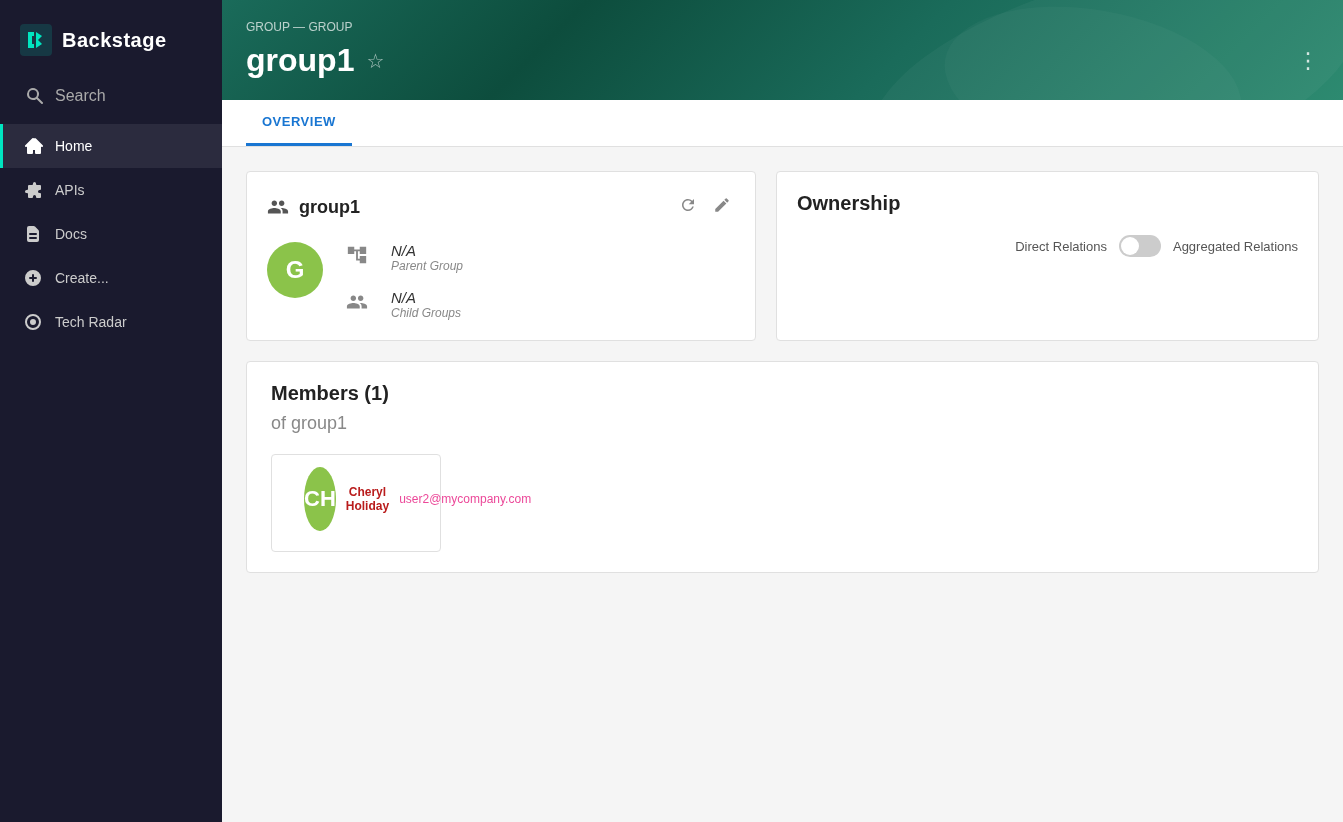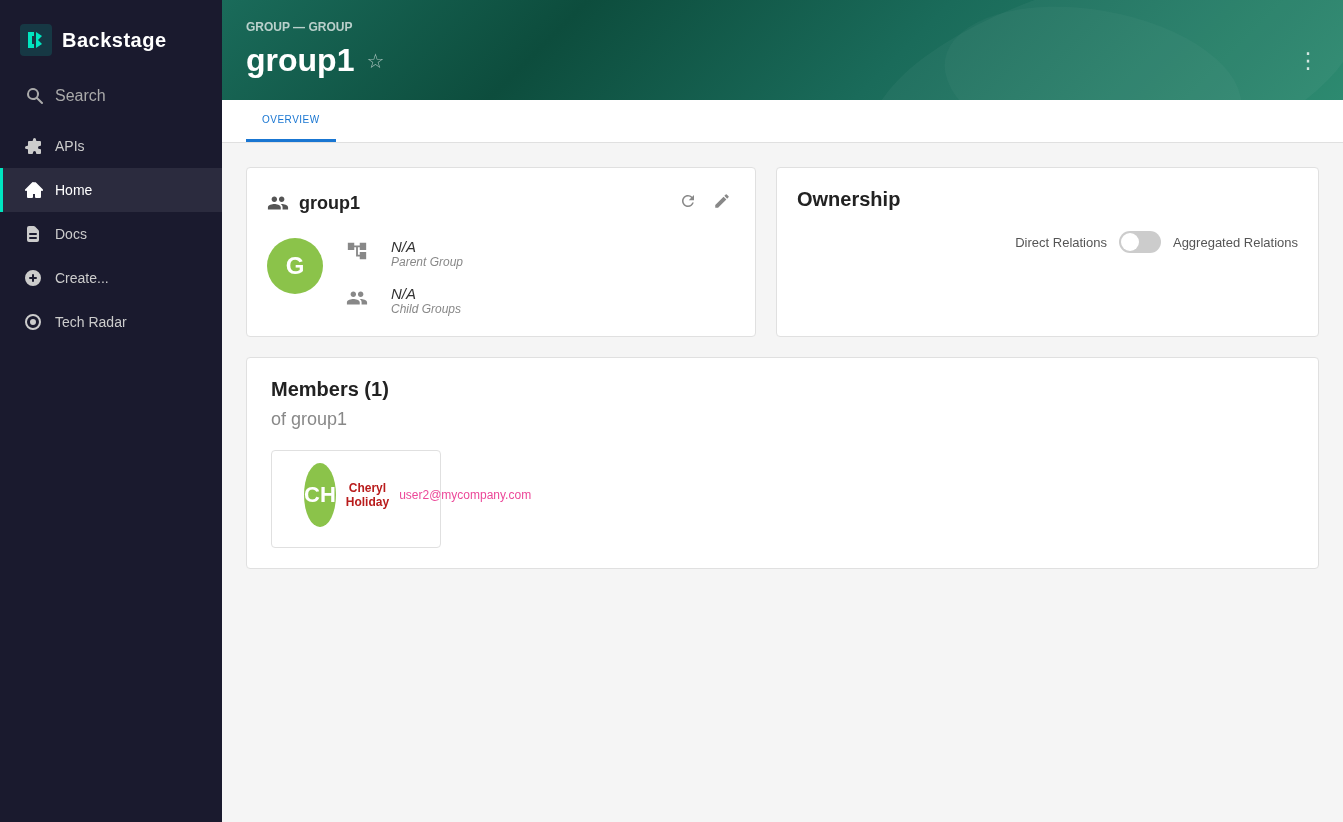--- a/index.html
+++ b/index.html
@@ -107,21 +107,20 @@
       background: rgba(255,255,255,0.03);
       border-radius: 50%;
       transform: rotate(10deg);
     }
     .breadcrumb {
       color: rgba(255,255,255,0.7);
       font-size: 12px;
       margin-bottom: 8px;
       position: relative;
       z-index: 1;
-      font-weight: bold;
     }
     .header-title-row {
       display: flex;
       align-items: center;
       justify-content: space-between;
       position: relative;
       z-index: 1;
       padding-bottom: 16px;
     }
     .header-title {
@@ -149,22 +148,22 @@
 
     
     .tabs-bar {
       background: #ffffff;
       border-bottom: 1px solid #e0e0e0;
       display: flex;
       padding: 0 24px;
     }
     .tab {
       padding: 14px 16px;
-      font-size: 10px;
-      font-weight: 400;
+      font-size: 13px;
+      font-weight: 700;
       color: #666;
       cursor: pointer;
       border-bottom: 3px solid transparent;
       letter-spacing: 0.5px;
       text-transform: uppercase;
     }
     .tab.active {
       color: #1976d2;
       border-bottom: 3px solid #1976d2;
     }
@@ -391,36 +390,36 @@
     <div class="nav-icon">
       <svg viewBox="0 0 20 20" fill="currentColor">
         <path fill-rule="evenodd" d="M8 4a4 4 0 100 8 4 4 0 000-8zM2 8a6 6 0 1110.89 3.476l4.817 4.817a1 1 0 01-1.414 1.414l-4.816-4.816A6 6 0 012 8z"></path>
       </svg>
     </div>
     <span>Search</span>
   </div>
 
   <nav class="sidebar-nav">
 
+    <div class="nav-item active">
+      <div class="nav-icon">
+        <svg viewBox="0 0 20 20" fill="currentColor">
+          <path d="M10.707 2.293a1 1 0 00-1.414 0l-7 7a1 1 0 001.414 1.414L4 10.414V17a1 1 0 001 1h4a1 1 0 001-1v-3h2v3a1 1 0 001 1h4a1 1 0 001-1v-6.586l.293.293a1 1 0 001.414-1.414l-7-7z"></path>
+        </svg>
+      </div>
+      <span>Home</span>
+    </div>
+
     <div class="nav-item">
       <div class="nav-icon">
         <svg viewBox="0 0 20 20" fill="currentColor">
           <path d="M10 3.5a1.5 1.5 0 013 0V4a1 1 0 001 1h3a1 1 0 011 1v3a1 1 0 01-1 1h-.5a1.5 1.5 0 000 3h.5a1 1 0 011 1v3a1 1 0 01-1 1h-3a1 1 0 01-1-1v-.5a1.5 1.5 0 00-3 0v.5a1 1 0 01-1 1H6a1 1 0 01-1-1v-3a1 1 0 00-1-1h-.5a1.5 1.5 0 010-3H4a1 1 0 001-1V6a1 1 0 011-1h3a1 1 0 001-1v-.5z"></path>
         </svg>
       </div>
       <span>APIs</span>
-    </div>
-
-    <div class="nav-item active">
-      <div class="nav-icon">
-        <svg viewBox="0 0 20 20" fill="currentColor">
-          <path d="M10.707 2.293a1 1 0 00-1.414 0l-7 7a1 1 0 001.414 1.414L4 10.414V17a1 1 0 001 1h4a1 1 0 001-1v-3h2v3a1 1 0 001 1h4a1 1 0 001-1v-6.586l.293.293a1 1 0 001.414-1.414l-7-7z"></path>
-        </svg>
-      </div>
-      <span>Home</span>
     </div>
 
     <div class="nav-item">
       <div class="nav-icon">
         <svg viewBox="0 0 20 20" fill="currentColor">
           <path fill-rule="evenodd" d="M4 4a2 2 0 012-2h4.586A2 2 0 0112 2.586L15.414 6A2 2 0 0116 7.414V16a2 2 0 01-2 2H6a2 2 0 01-2-2V4zm2 6a1 1 0 011-1h6a1 1 0 110 2H7a1 1 0 01-1-1zm1 3a1 1 0 100 2h6a1 1 0 100-2H7z"></path>
         </svg>
       </div>
       <span>Docs</span>
     </div>

